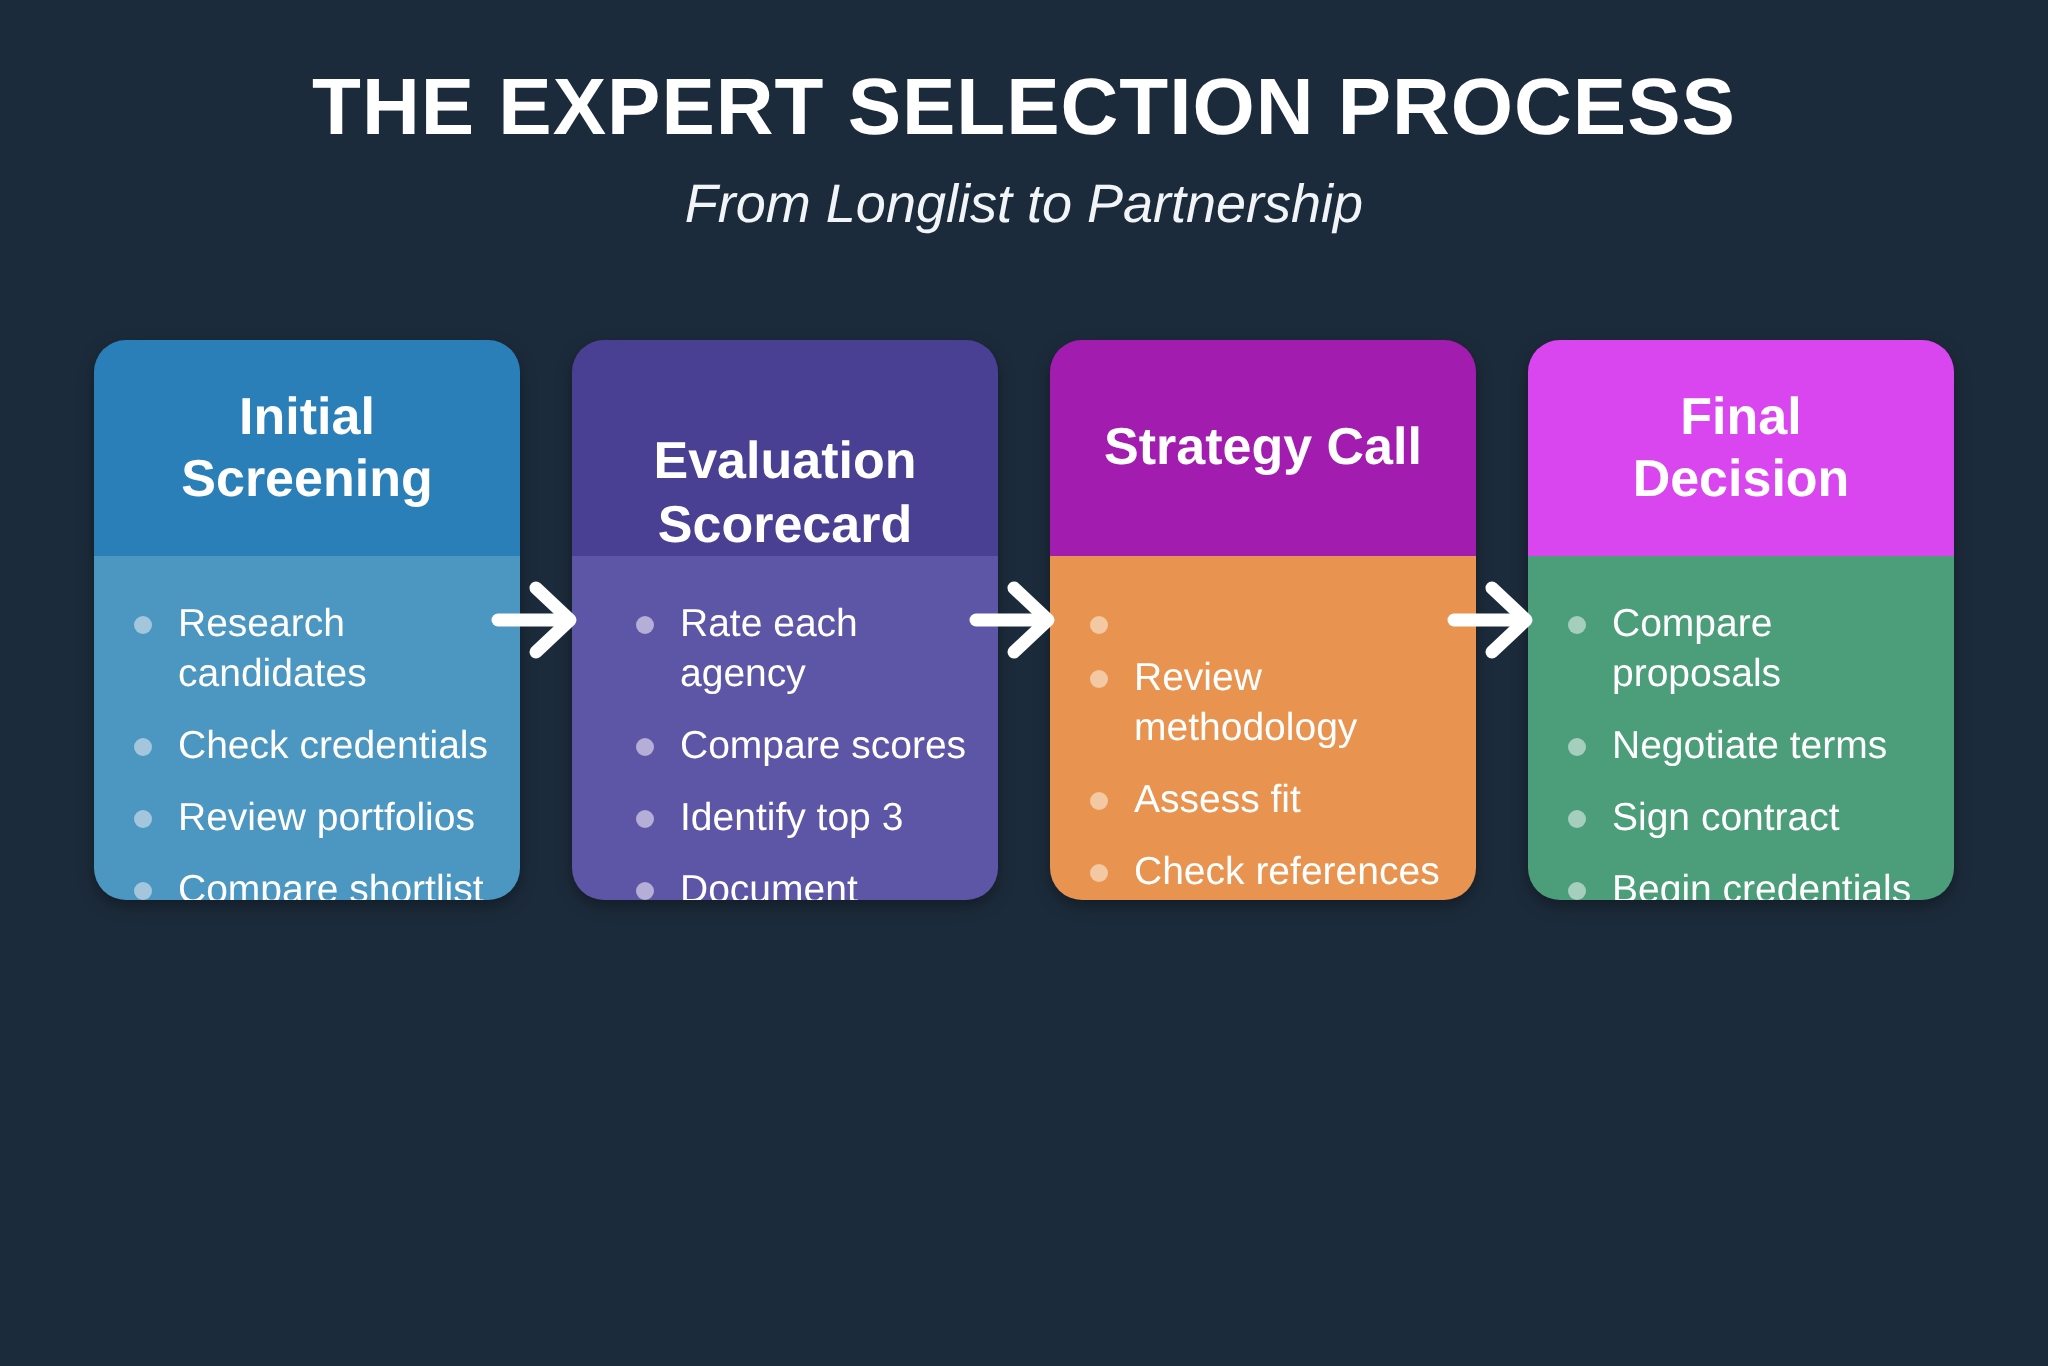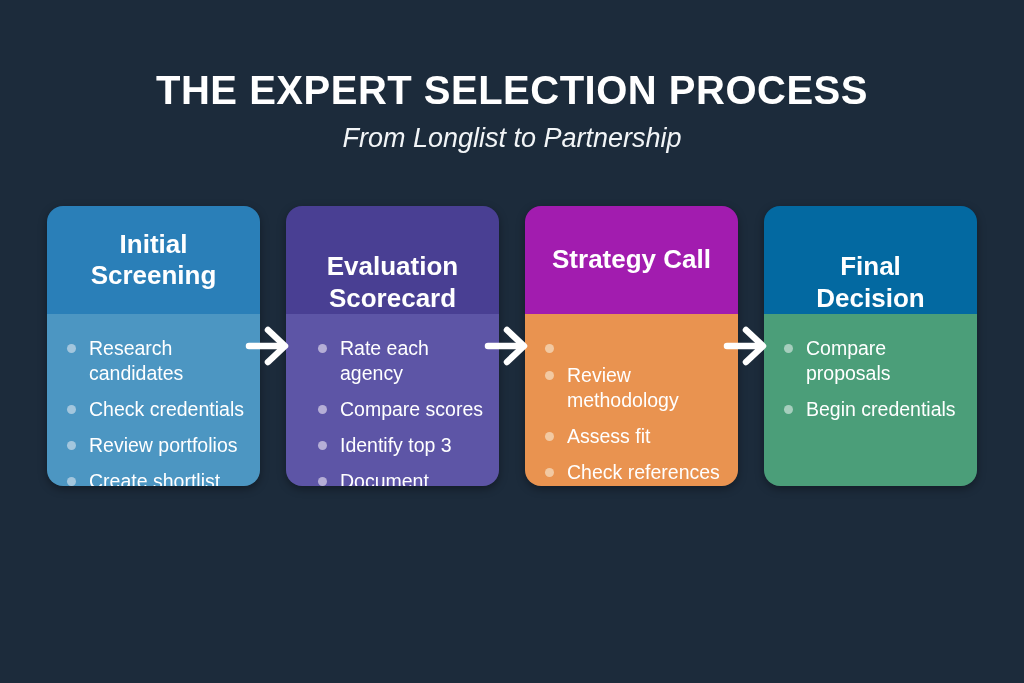--- a/index.html
+++ b/index.html
@@ -13,21 +13,21 @@
   body { background: #1c2b3b; }
 
   .page {
     width: 1024px;
     height: 683px;
     position: relative;
   }
 
   .title {
     margin: 0;
-    padding-top: 68px;
+    padding-top: 32px;
     text-align: center;
     color: #ffffff;
     font-size: 40px;
     font-weight: 800;
     letter-spacing: 0.5px;
     line-height: 1.1;
   }
 
   .subtitle {
     margin: 0;
@@ -143,21 +143,21 @@
             <li>
               <span class="dot" style="background: rgb(163, 198, 221);"></span>
               <span class="item-text">Check credentials</span>
             </li>
             <li>
               <span class="dot" style="background: rgb(163, 198, 221);"></span>
               <span class="item-text">Review portfolios</span>
             </li>
             <li>
               <span class="dot" style="background: rgb(163, 198, 221);"></span>
-              <span class="item-text">Create shortlist</span>
+              <span class="item-text">Compare shortlist</span>
             </li>
           </ul>
     </div>
   </div>
 
   <div class="arrow">
     <svg width="52" height="44" viewBox="0 0 52 44" fill="none" xmlns="http://www.w3.org/2000/svg">
       <path d="M2 22 H34" stroke="#ffffff" stroke-width="6.5" stroke-linecap="round"></path>
       <path d="M21 6 L38 22 L21 38" stroke="#ffffff" stroke-width="6.5" stroke-linecap="round" stroke-linejoin="round" fill="none"></path>
     </svg>
@@ -222,28 +222,36 @@
   </div>
 
   <div class="arrow">
     <svg width="52" height="44" viewBox="0 0 52 44" fill="none" xmlns="http://www.w3.org/2000/svg">
       <path d="M2 22 H34" stroke="#ffffff" stroke-width="6.5" stroke-linecap="round"></path>
       <path d="M21 6 L38 22 L21 38" stroke="#ffffff" stroke-width="6.5" stroke-linecap="round" stroke-linejoin="round" fill="none"></path>
     </svg>
   </div>
 
   <div class="step-card">
-    <div class="step-header" style="background: #0369a1; align-items: flex-end;">
+    <div class="step-header" style="background: #d946ef;">
       <div class="step-title">Final Decision</div>
     </div>
     <div class="step-body" style="background: rgb(75, 158, 121);">
       <ul class="step-items">
             <li>
               <span class="dot" style="background: rgb(166, 206, 189);"></span>
               <span class="item-text">Compare proposals</span>
+            </li>
+            <li>
+              <span class="dot" style="background: rgb(166, 206, 189);"></span>
+              <span class="item-text">Negotiate terms</span>
+            </li>
+            <li>
+              <span class="dot" style="background: rgb(166, 206, 189);"></span>
+              <span class="item-text">Sign contract</span>
             </li>
             <li>
               <span class="dot" style="background: rgb(166, 206, 189);"></span>
               <span class="item-text">Begin credentials</span>
             </li>
           </ul>
     </div>
   </div>
 </div>
 </div>

